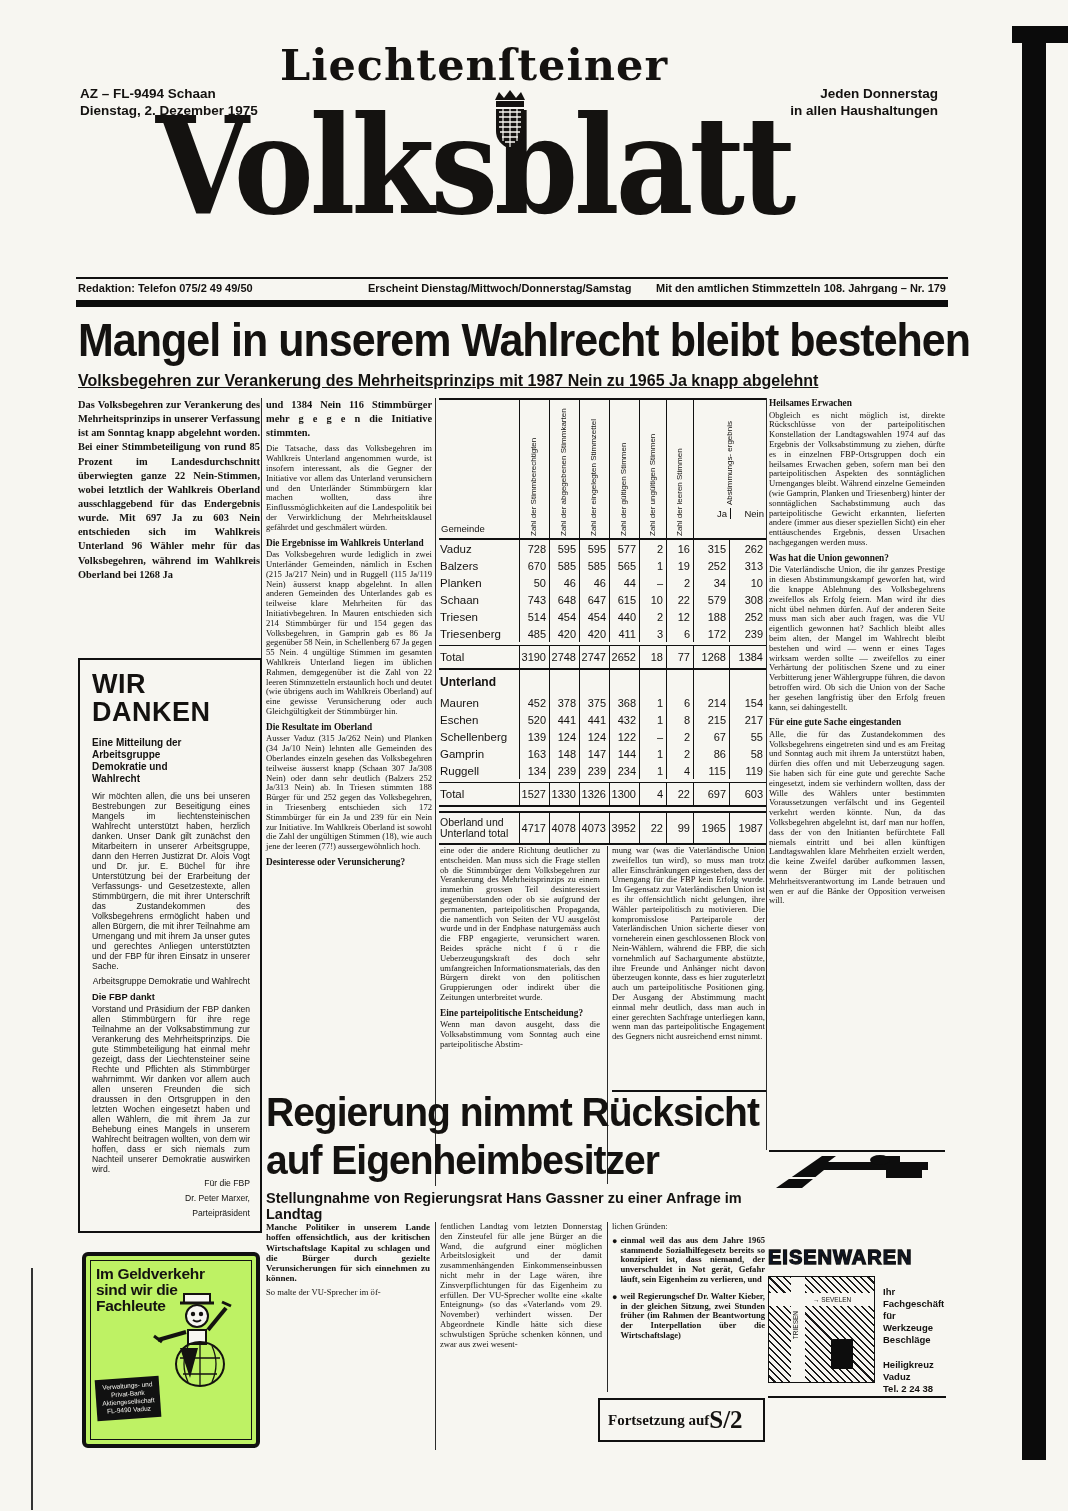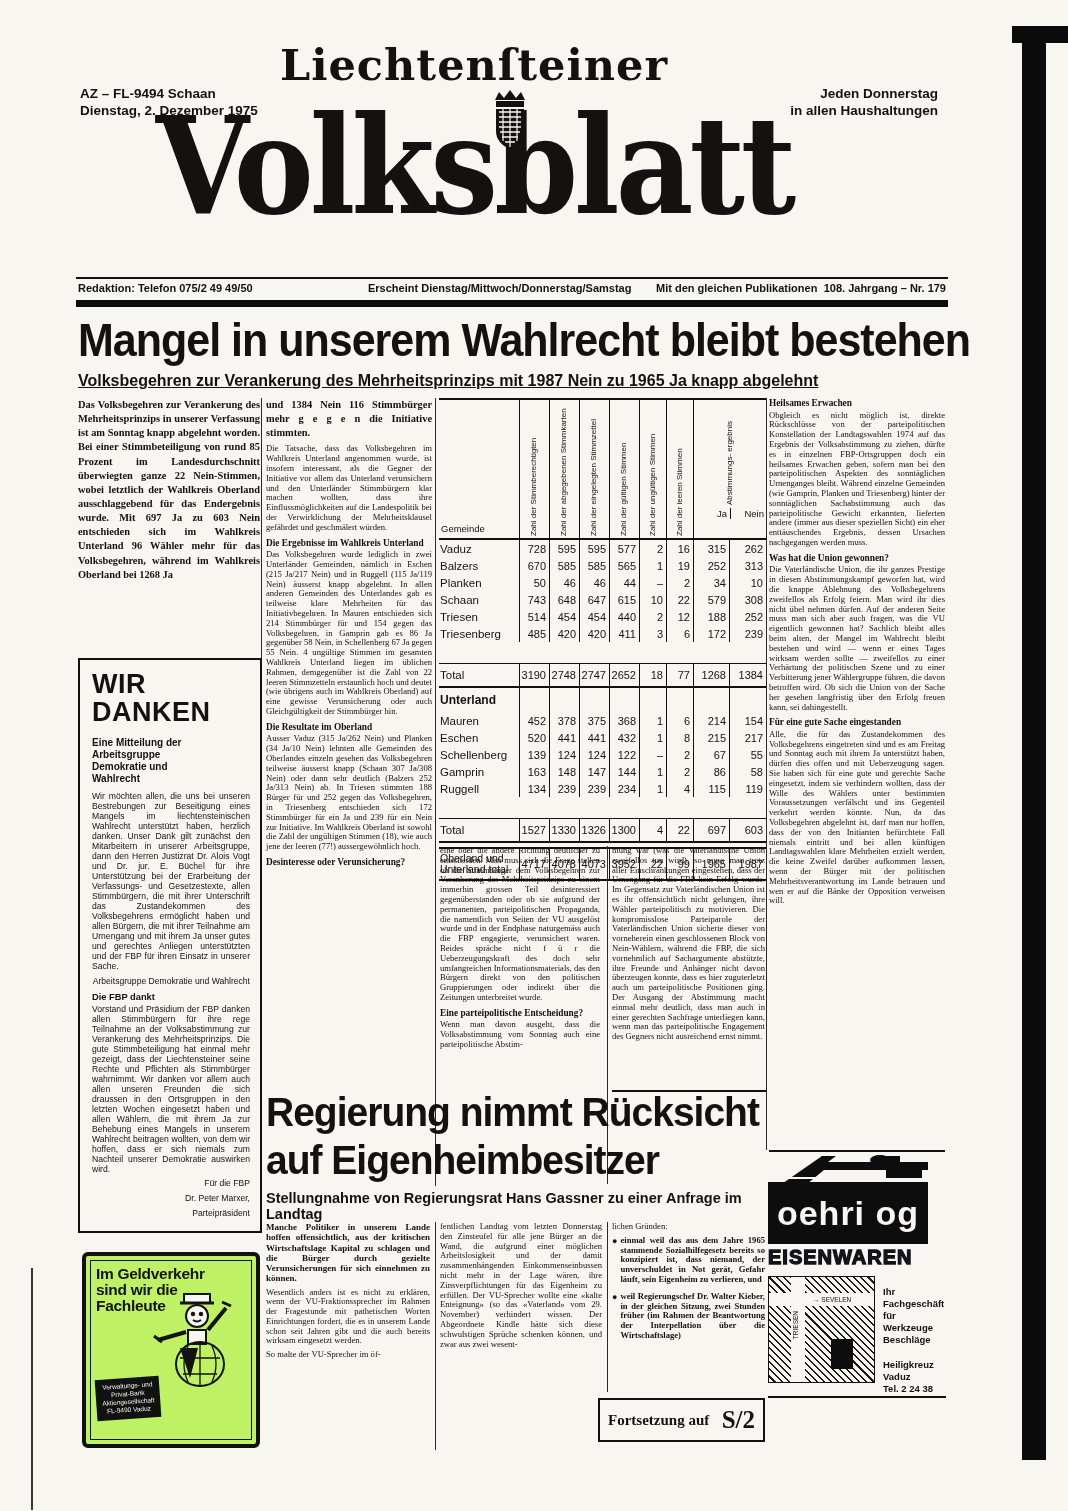--- a/index.html
+++ b/index.html
@@ -48,21 +48,21 @@
   .janein{display:grid;grid-template-columns:36px 37px;width:100%;font-size:9.5px;}
   .janein span{text-align:right;padding-right:3px;}
   .janein span + span{border-left:1px solid #111;}
   .trow{display:grid;grid-template-columns:80px 30px 30px 30px 30px 27px 27px 36px 37px;
         height:17px;align-items:center;font-size:11px;}
   .trow .tc{height:100%;display:flex;align-items:center;}
   .trow .tc.num{justify-content:flex-end;padding-right:3px;box-sizing:border-box;border-left:1px solid #111;}
   .trow .tc.name{font-size:11.5px;padding-left:1px;}
   .trow.sec{height:24px;}
   .trow.sec .tc.name{font-weight:bold;font-size:12px;}
-  .trow.total{height:22px;border-top:1.5px solid #111;border-bottom:2px solid #111;margin-top:21px;}
+  .trow.total{height:22px;border-top:1.5px solid #111;border-bottom:2px solid #111;margin-top:3px;}
   .trow.grand{height:30px;border-top:2px solid #111;border-bottom:2.5px solid #111;margin-top:4px;}
   .trow.grand .tc.name{white-space:pre-line;line-height:1.05;font-size:10.5px;}
   
   .danken{position:absolute;left:78px;top:658px;width:184px;border:2.5px solid #111;
           background:#f7f6f1;box-sizing:border-box;padding:10px 10px 8px 12px;
           font-family:"Liberation Sans",sans-serif;}
   .danken .title{font-size:27px;font-weight:bold;line-height:1.05;letter-spacing:.5px;margin-bottom:10px;}
   .danken .sub{font-size:10px;font-weight:bold;line-height:1.2;margin-bottom:6px;width:120px;}
   .danken p{font-size:8.6px;line-height:1.17;text-align:justify;margin:0 0 4px 0;}
   .danken .sig{font-size:8.6px;text-align:right;margin:0 0 5px 0;}
@@ -77,21 +77,21 @@
           padding:4px 6px;white-space:pre-line;transform:rotate(-4deg);text-align:center;}
   
   .a2-headline{position:absolute;left:266px;top:1088px;width:500px;
       font-family:"Liberation Sans",sans-serif;font-weight:bold;font-size:39px;line-height:1.18;
       letter-spacing:-1px;transform:scaleY(1.05);transform-origin:top left;}
   .a2-subhead{position:absolute;left:266px;top:1190px;width:500px;
       font-family:"Liberation Sans",sans-serif;font-weight:bold;font-size:14.5px;}
   .bull{display:flex;gap:3px;margin:0 0 3px 0;}
   .bull .b{font-size:9px;}
   .conti{position:absolute;left:598px;top:1398px;width:167px;height:44px;border:2.5px solid #111;
-      display:flex;align-items:center;justify-content:space-between;padding:0 8px;box-sizing:border-box;
+      display:flex;align-items:center;justify-content:flex-start;padding:0 8px;box-sizing:border-box;
       font-family:"Liberation Serif",serif;}
   .conti .cl{font-weight:bold;font-size:15px;}
   .conti .cp{font-weight:bold;font-size:25px;}
   
   .oehri{position:absolute;left:768px;top:1154px;width:178px;}
   .oehri-logo{position:relative;height:118px;}
   .oehri-brand{position:absolute;left:0;top:28px;width:160px;height:62px;background:#0d0d0d;
       color:#f7f6f1;font-family:"Liberation Sans",sans-serif;font-weight:bold;font-size:34px;
       display:flex;align-items:center;justify-content:center;letter-spacing:1px;}
   .oehri-cat{position:absolute;left:0;top:92px;font-family:"Liberation Sans",sans-serif;font-weight:bold;
@@ -135,21 +135,21 @@
       <rect x="7" y="13" width="28" height="6" fill="#141210"></rect>
       <path d="M7 21 h28 v22 q0 12 -14 18 q-14 -6 -14 -18 Z" fill="#141210"></path>
       <path d="M10 24 h22 M10 29 h22 M10 34 h22 M10 39 h22 M11 44 h20 M13 49 h16 M16 54 h10" stroke="#f7f6f1" stroke-width="1.6"></path>
       <path d="M14 21 v32 M21 21 v38 M28 21 v32" stroke="#f7f6f1" stroke-width="1.2"></path>
     </svg>
   </div>
   <div class="mh-rule-thin"></div>
   <div class="mh-info">
     <span style="left:2px;">Redaktion: Telefon 075/2 49 49/50</span>
     <span style="left:292px;">Erscheint Dienstag/Mittwoch/Donnerstag/Samstag</span>
-    <span style="left:580px;">Mit den gleichen Publikationen</span>
+    <span style="left:580px;">Mit den amtlichen Stimmzetteln</span>
     <span style="right:2px;">108. Jahrgang – Nr. 179</span>
   </div>
   <div class="mh-rule-thick"></div>
 
   <div class="headline">Mangel in unserem Wahlrecht bleibt bestehen</div>
   <div class="subheadline">Volksbegehren zur Verankerung des Mehrheitsprinzips mit 1987 Nein zu 1965 Ja knapp abgelehnt</div>
 
   <div class="coltxt" style="left:78px;top:398px;width:182px;">
     <p class="lead">Das Volksbegehren zur Verankerung des Mehrheitsprinzips in unserer Verfassung ist am Sonntag knapp abgelehnt worden. Bei einer Stimmbeteiligung von rund 85 Prozent im Landesdurchschnitt überwiegten ganze 22 Nein-Stimmen, wobei letztlich der Wahlkreis Oberland ausschlaggebend für das Endergebnis wurde. Mit 697 Ja zu 603 Nein entschieden sich im Wahlkreis Unterland 96 Wähler mehr für das Volksbegehren, während im Wahlkreis Oberland bei 1268 Ja</p>
   </div>
@@ -435,21 +435,20 @@
   </div>
 
   <div class="a2-headline">
     <div>Regierung nimmt Rücksicht</div>
     <div>auf Eigenheimbesitzer</div>
   </div>
   <div class="a2-subhead">Stellungnahme von Regierungsrat Hans Gassner zu einer Anfrage im Landtag</div>
 
   <div class="coltxt" style="left:266px;top:1222px;width:164px;">
     <p style="font-weight:bold;font-size:9px;">Manche Politiker in unserem Lande hoffen offensichtlich, aus der kritischen Wirtschaftslage Kapital zu schlagen und die Bürger durch gezielte Verunsicherungen für sich einnehmen zu können.</p>
-    <p>Wesentlich anders ist es nicht zu erklären, wenn der VU-Fraktionssprecher im Rahmen der Fragestunde mit pathetischen Worten Einrichtungen fordert, die es in unserem Lande schon seit Jahren gibt und die auch bereits wirksam eingesetzt werden.</p>
     <p>So malte der VU-Sprecher im öf-</p>
   </div>
   <div class="coltxt" style="left:440px;top:1222px;width:162px;">
     <p>fentlichen Landtag vom letzten Donnerstag den Zinsteufel für alle jene Bürger an die Wand, die aufgrund einer möglichen Arbeitslosigkeit und der damit zusammenhängenden Einkommenseinbussen nicht mehr in der Lage wären, ihre Zinsverpflichtungen für das Eigenheim zu erfüllen. Der VU-Sprecher wollte eine «kalte Enteignung» (so das «Vaterland» vom 29. November) verhindert wissen. Der Abgeordnete Kindle hätte sich diese schwulstigen Sprüche schenken können, und zwar aus zwei wesent-</p>
   </div>
   <div class="coltxt" style="left:612px;top:1222px;width:153px;">
     <p>lichen Gründen:</p>
     <div class="bull">
       <span class="b">●</span>
       <p style="font-weight:bold;">einmal weil das aus dem Jahre 1965 stammende Sozialhilfegesetz bereits so konzipiert ist, dass niemand, der unverschuldet in Not gerät, Gefahr läuft, sein Eigenheim zu verlieren, und</p>
@@ -465,21 +464,20 @@
   </div>
 
   <div class="oehri">
     <div class="oehri-logo">
       <svg width="178" height="36" viewBox="0 0 178 36" style="position:absolute;left:0;top:0;">
         <path d="M8 34 L54 2 h14 l-8 6 h100 v8 h-104 l-22 18 Z" fill="#0d0d0d"></path>
         <path d="M118 2 h14 v14 h22 v8 h-36 Z" fill="#0d0d0d"></path>
         <ellipse cx="112" cy="6" rx="10" ry="5" fill="#0d0d0d"></ellipse>
         <path d="M20 24 h70" stroke="#f7f6f1" stroke-width="2"></path>
       </svg>
-      <div class="oehri-brand">oehri og</div>
       <div class="oehri-cat">EISENWAREN</div>
     </div>
     <div class="oehri-map">
       <div class="oehri-road-v"></div>
       <div class="oehri-road-h"></div>
       <div class="lbl-triesen">TRIESEN</div>
       <div class="lbl-sevelen">→ SEVELEN</div>
       <div class="oehri-bld"></div>
     </div>
     <div class="oehri-txt">Ihr

